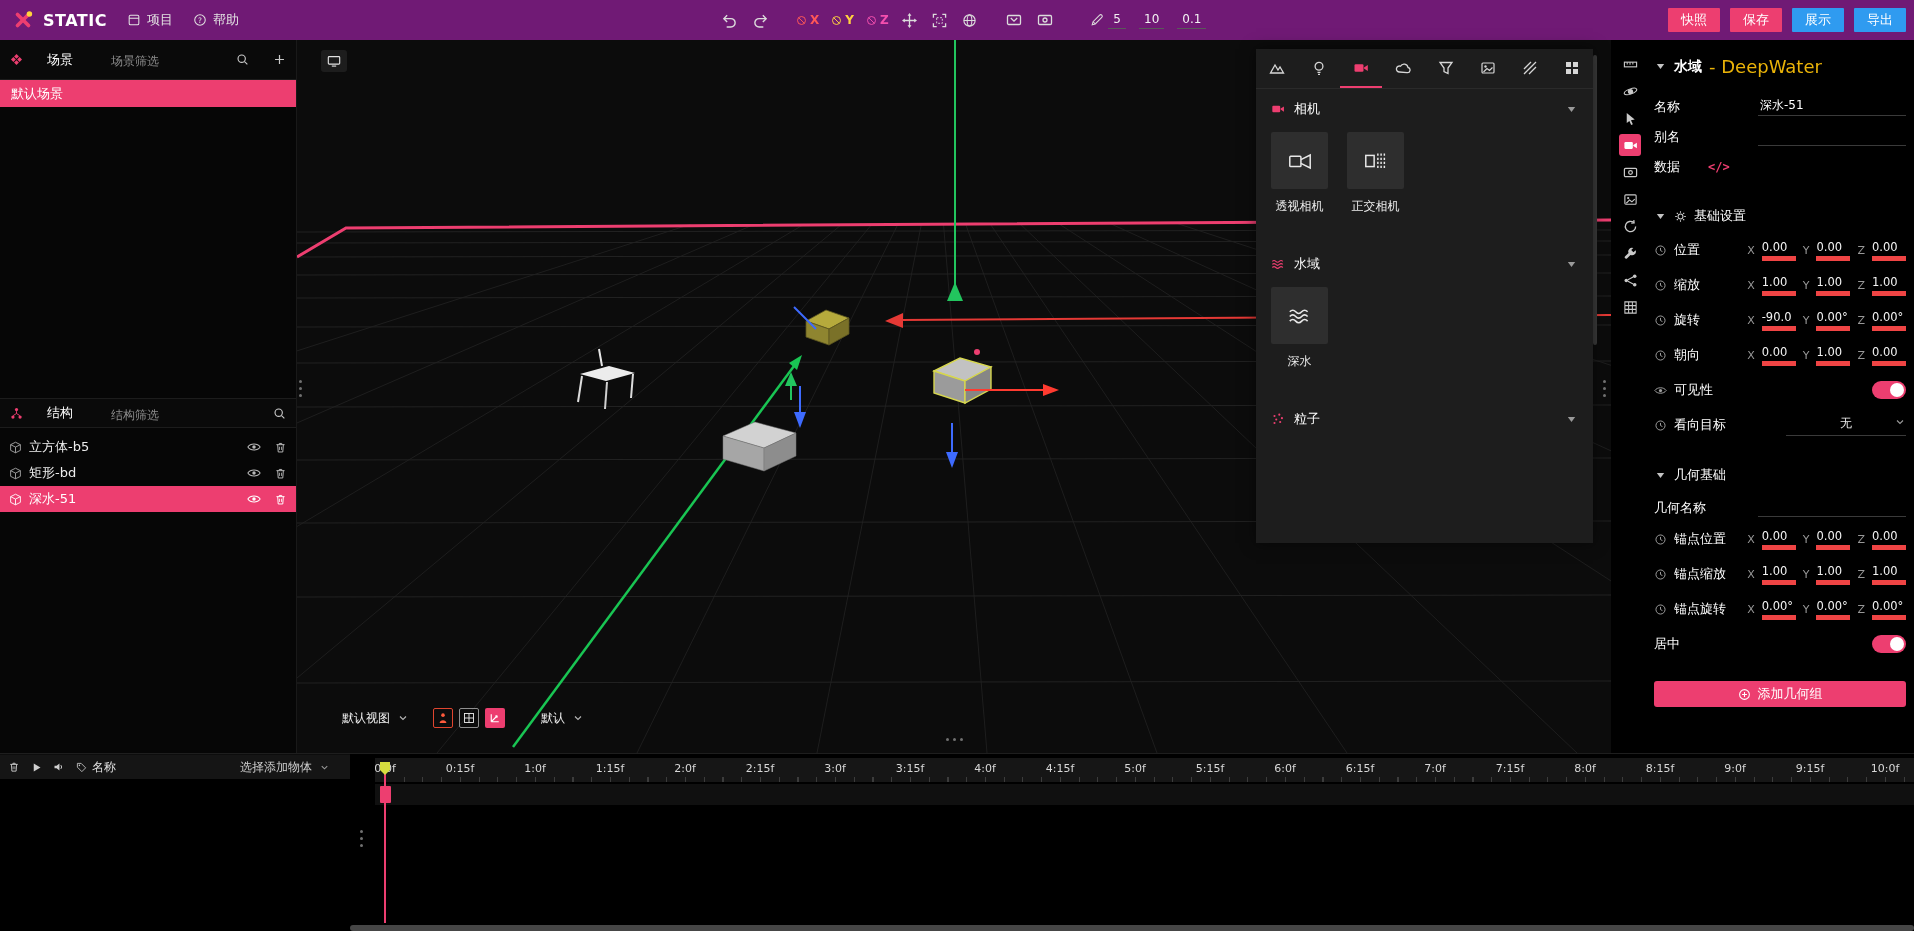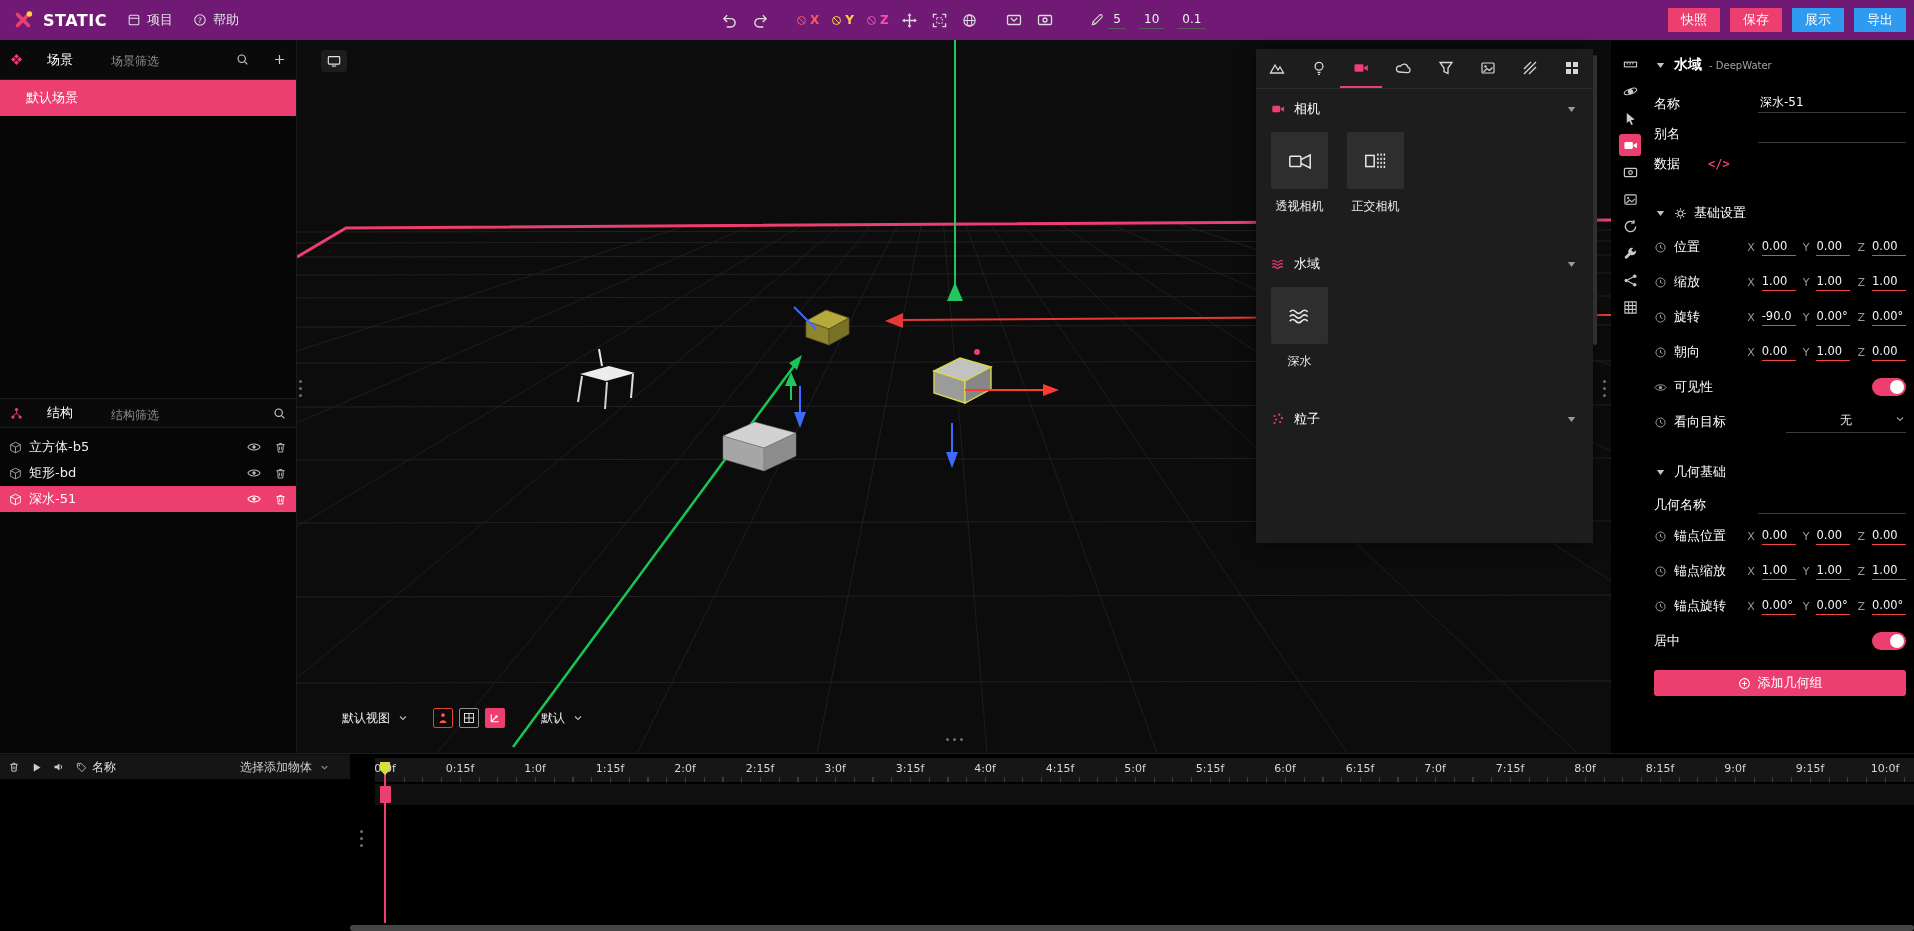--- a/index.html
+++ b/index.html
@@ -30,21 +30,21 @@
   .btn-pink{background:#ed3e70}.btn-blue{background:#2f9bf0}
 
   
   .sidebar{position:absolute;left:0;top:40px;width:297px;height:713px;background:#060606;border-right:1px solid #191919}
   .panel-head{height:40px;display:flex;align-items:center;padding:0 10px;gap:24px;border-bottom:1px solid #1c1c1c;background:#0a0a0a}
   .ph-title{font-size:13px;color:#fff}
   .ph-filter{flex:1;margin-left:14px}
   .ph-filter input{width:100%;background:transparent;border:none;outline:none;color:#cfcfcf;font-size:12px;font-family:inherit}
   .ph-filter input::placeholder{color:#8d8d8d}
   .icon-btn{display:flex;align-items:center;justify-content:center;color:#c9c9c9;cursor:pointer}
-  .scene-item{height:36px;display:flex;align-items:center;padding:0 26px;font-size:13px;color:#fff;cursor:pointer}
+  .scene-item{height:27px;display:flex;align-items:center;padding:0 11px;font-size:13px;color:#fff;cursor:pointer}
   .scene-item.sel{background:#ed3e70}
   .structure-block{position:absolute;left:0;top:358px;right:0}
   .structure-block .panel-head{height:30px;border-top:1px solid #1c1c1c}
   .struct-list{padding-top:6px}
   .struct-item{height:26px;display:flex;align-items:center;gap:7px;padding:0 9px;font-size:13px;color:#ececec;cursor:pointer}
   .struct-item.sel{background:#ed3e70;color:#fff}
   .si-label{flex:1}
   .si-ico{color:#a9a9a9}.struct-item.sel .si-ico{color:#fff}
   .row-act{color:#b9b9b9;display:flex;align-items:center;margin-left:6px;cursor:pointer}
   .struct-item.sel .row-act{color:#fff}
@@ -81,37 +81,37 @@
 
   
   .toolstrip{position:absolute;left:1617px;top:49px;width:26px;display:flex;flex-direction:column;align-items:center;gap:5px;padding-top:4px}
   .ts-btn{width:22px;height:22px;border-radius:3px;display:flex;align-items:center;justify-content:center;color:#c9c9c9;cursor:pointer}
   .ts-btn.active{background:#ed3e70;color:#fff}
 
   
   .props{position:absolute;left:1644px;top:40px;width:270px;height:713px;background:#000;padding:16px 8px 0 10px}
   .pp-header{display:flex;align-items:center;gap:7px;margin-bottom:18px}
   .pp-title{font-size:14px;font-weight:bold}
-  .pp-sub{font-size:10px;color:#a3a3a3}
+  .pp-sub{font-size:18px;color:#eab308}
   .pp-chev{color:#c3c3c3;cursor:pointer}
   .pp-row{display:flex;align-items:center;min-height:24px;margin-bottom:6px;font-size:13px}
   .pp-input{width:148px;margin-left:auto;background:transparent;border:none;border-bottom:1px solid #3a3a3a;outline:none;color:#fff;font-size:12px;padding:0 2px 2px;font-family:inherit}
   .pp-code{margin-left:28px;color:#ed3e70;font-family:"DejaVu Sans Mono","Liberation Mono",monospace;font-size:12px;font-weight:bold;cursor:pointer}
   .pp-sec-head{display:flex;align-items:center;gap:7px;margin:28px 0 12px;font-size:13px}
   .pp-xyz{display:flex;align-items:center;min-height:26px;margin-bottom:9px;font-size:13px}
   .pr-ico{color:#9f9f9f;margin-right:7px;display:flex}
   .pr-label{width:64px;white-space:nowrap}
   .pr-fields{margin-left:auto;display:flex;align-items:center;gap:7px}
   .axis{color:#989898;font-size:11px}
-  .pv{width:34px;border-bottom:1px solid #ef4444;font-size:11.5px;color:#f2f2f2;padding-bottom:2px;cursor:text}
+  .pv{width:34px;border-bottom:5px solid #ef4444;font-size:11.5px;color:#f2f2f2;padding-bottom:2px;cursor:text}
   .toggle{width:34px;height:18px;border-radius:9px;background:#ed3e70;position:relative;margin-left:auto;cursor:pointer}
   .toggle::after{content:'';position:absolute;right:2px;top:2px;width:14px;height:14px;border-radius:50%;background:#fff}
   .pp-select{margin-left:auto;width:120px;border-bottom:1px solid #3a3a3a;position:relative;text-align:center;font-size:12px;color:#e8e8e8;padding-bottom:3px;cursor:pointer}
   .pp-select .chev{position:absolute;right:0;top:1px;color:#9a9a9a}
-  .pp-add{margin-top:16px;height:26px;width:100%;background:#ed3e70;border-radius:3px;display:flex;align-items:center;justify-content:center;gap:7px;font-size:13px;cursor:pointer}
+  .pp-add{margin-top:24px;height:26px;width:100%;background:#ed3e70;border-radius:3px;display:flex;align-items:center;justify-content:center;gap:7px;font-size:13px;cursor:pointer}
 
   
   .timeline{position:absolute;left:0;top:753px;width:1914px;height:178px;background:#000;border-top:1px solid #1e1e1e}
   .tl-left{position:absolute;left:0;top:0;width:350px}
   .tl-row1{height:28px;display:flex;align-items:center;gap:9px;padding:0 5px}
   .tl-search{width:134px;height:20px;background:#2f2f2f;border-radius:10px;display:flex;align-items:center;gap:6px;padding:0 9px;color:#9a9a9a}
   .tl-search input{flex:1;background:transparent;border:none;outline:none;color:#d8d8d8;font-size:12px;min-width:0;font-family:inherit}
   .tl-search input::placeholder{color:#9a9a9a}
   .tl-time{font-size:13px;font-weight:bold;letter-spacing:.2px;font-family:"DejaVu Sans Mono","Liberation Mono",monospace}
   .tl-transport{display:flex;align-items:center;gap:10px;margin-left:2px;color:#f0f0f0}

